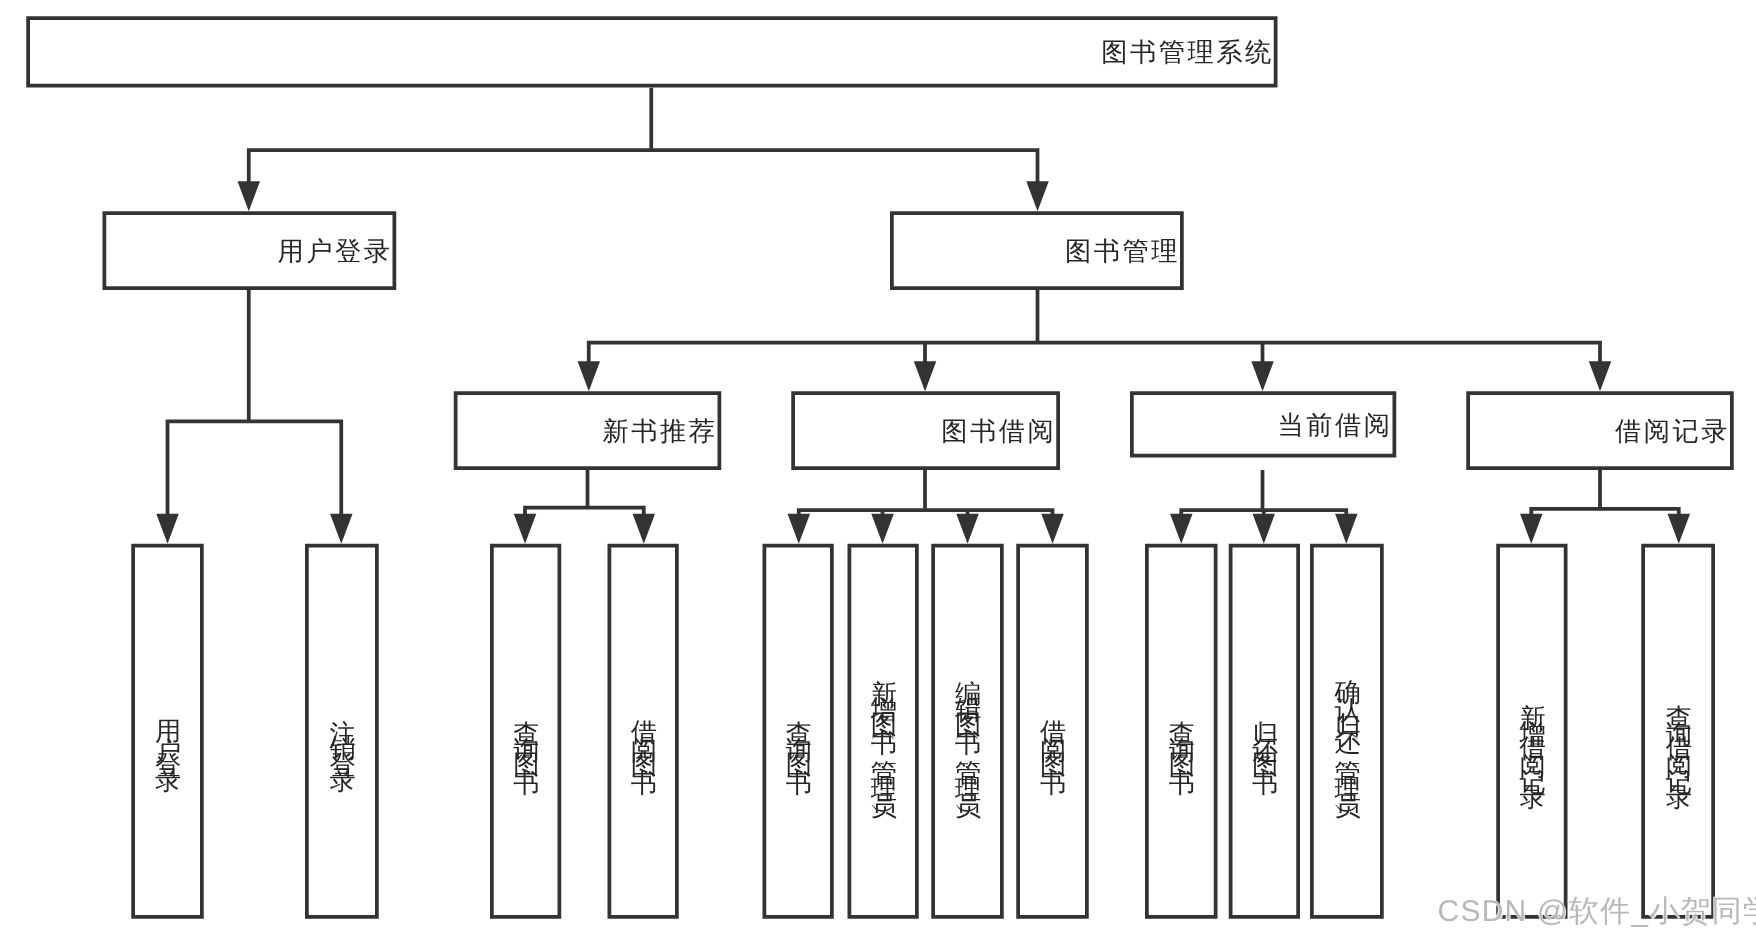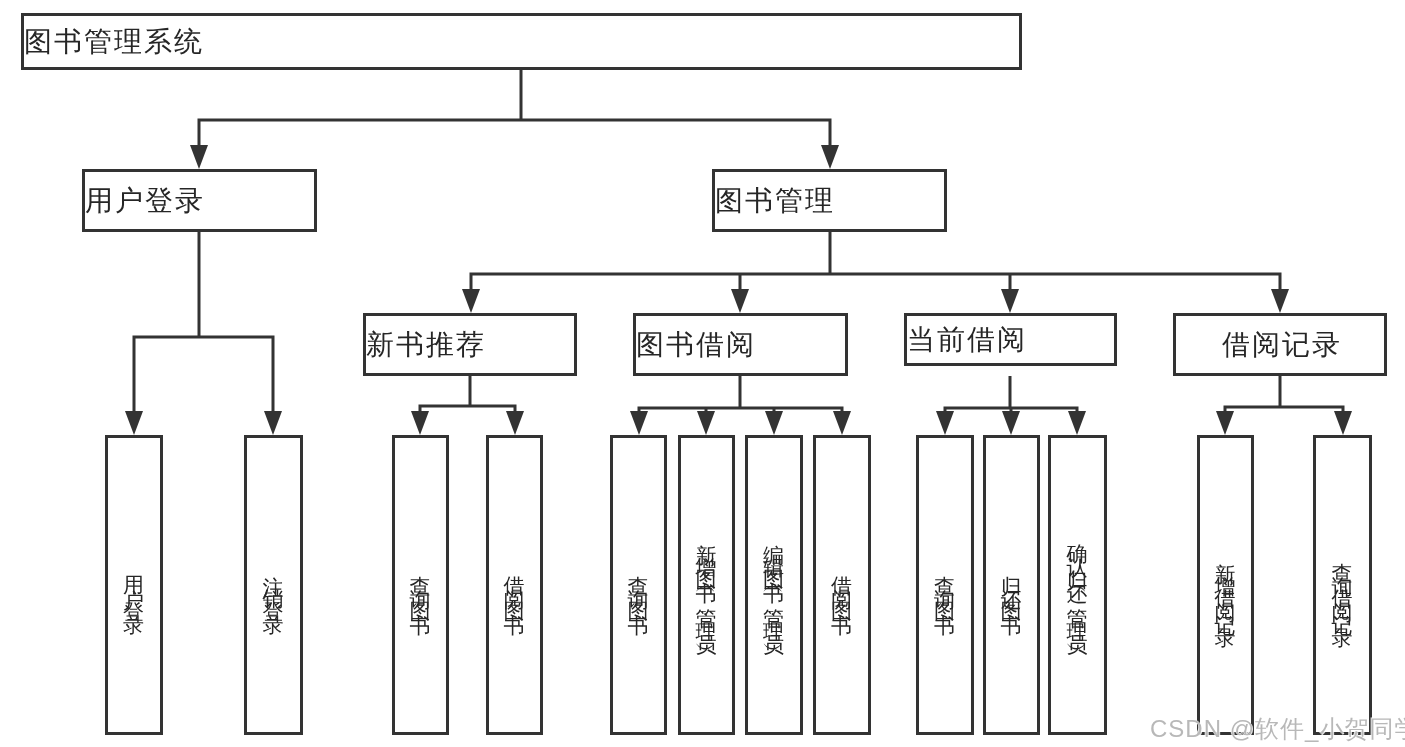--- a/index.html
+++ b/index.html
@@ -16,23 +16,23 @@
     left: 0; top: 0;
     width: 1405px; height: 747px;
   }
   .box {
     position: absolute;
     box-sizing: border-box;
     border: 3px solid #333333;
     background: #ffffff;
     display: flex;
     align-items: center;
-    justify-content: flex-start;
+    justify-content: flex-end;
     color: #262626;
-    font-size: 28px;
+    font-size: 21px;
     letter-spacing: 2px;
     white-space: nowrap;
   }
   .leaf {
     position: absolute;
     box-sizing: border-box;
     border: 3px solid #333333;
     background: #ffffff;
     top: 435px;
     height: 300px;

